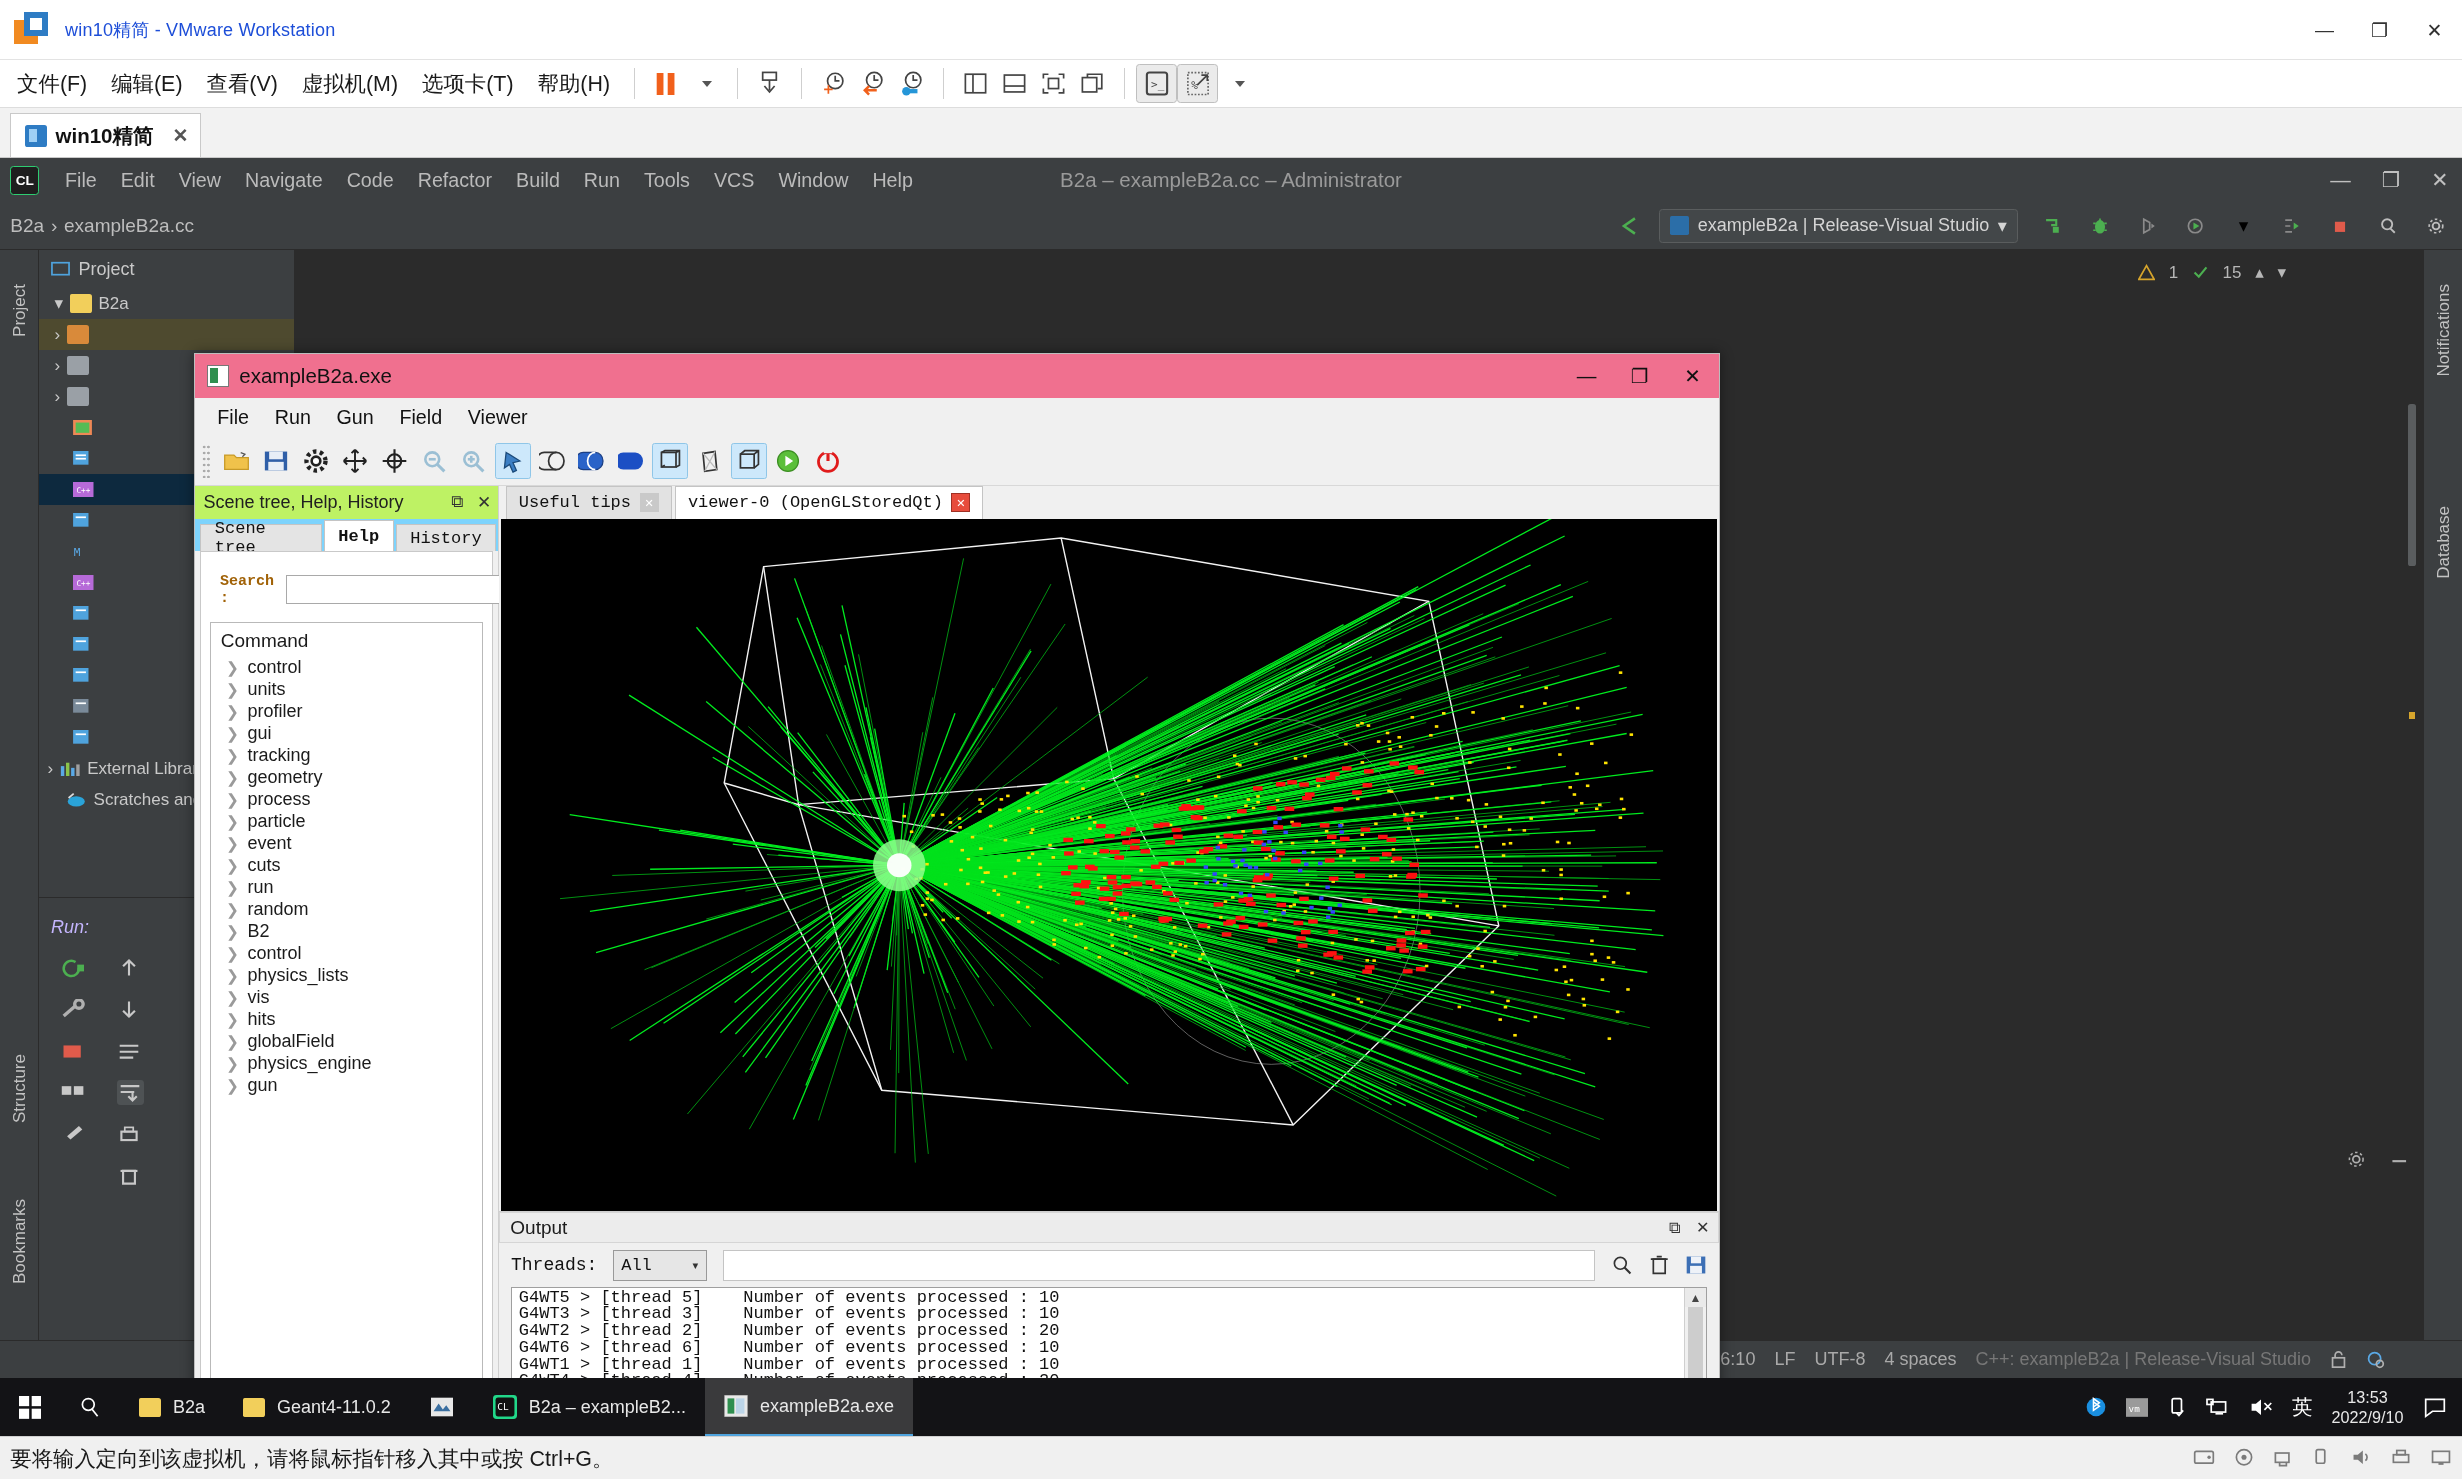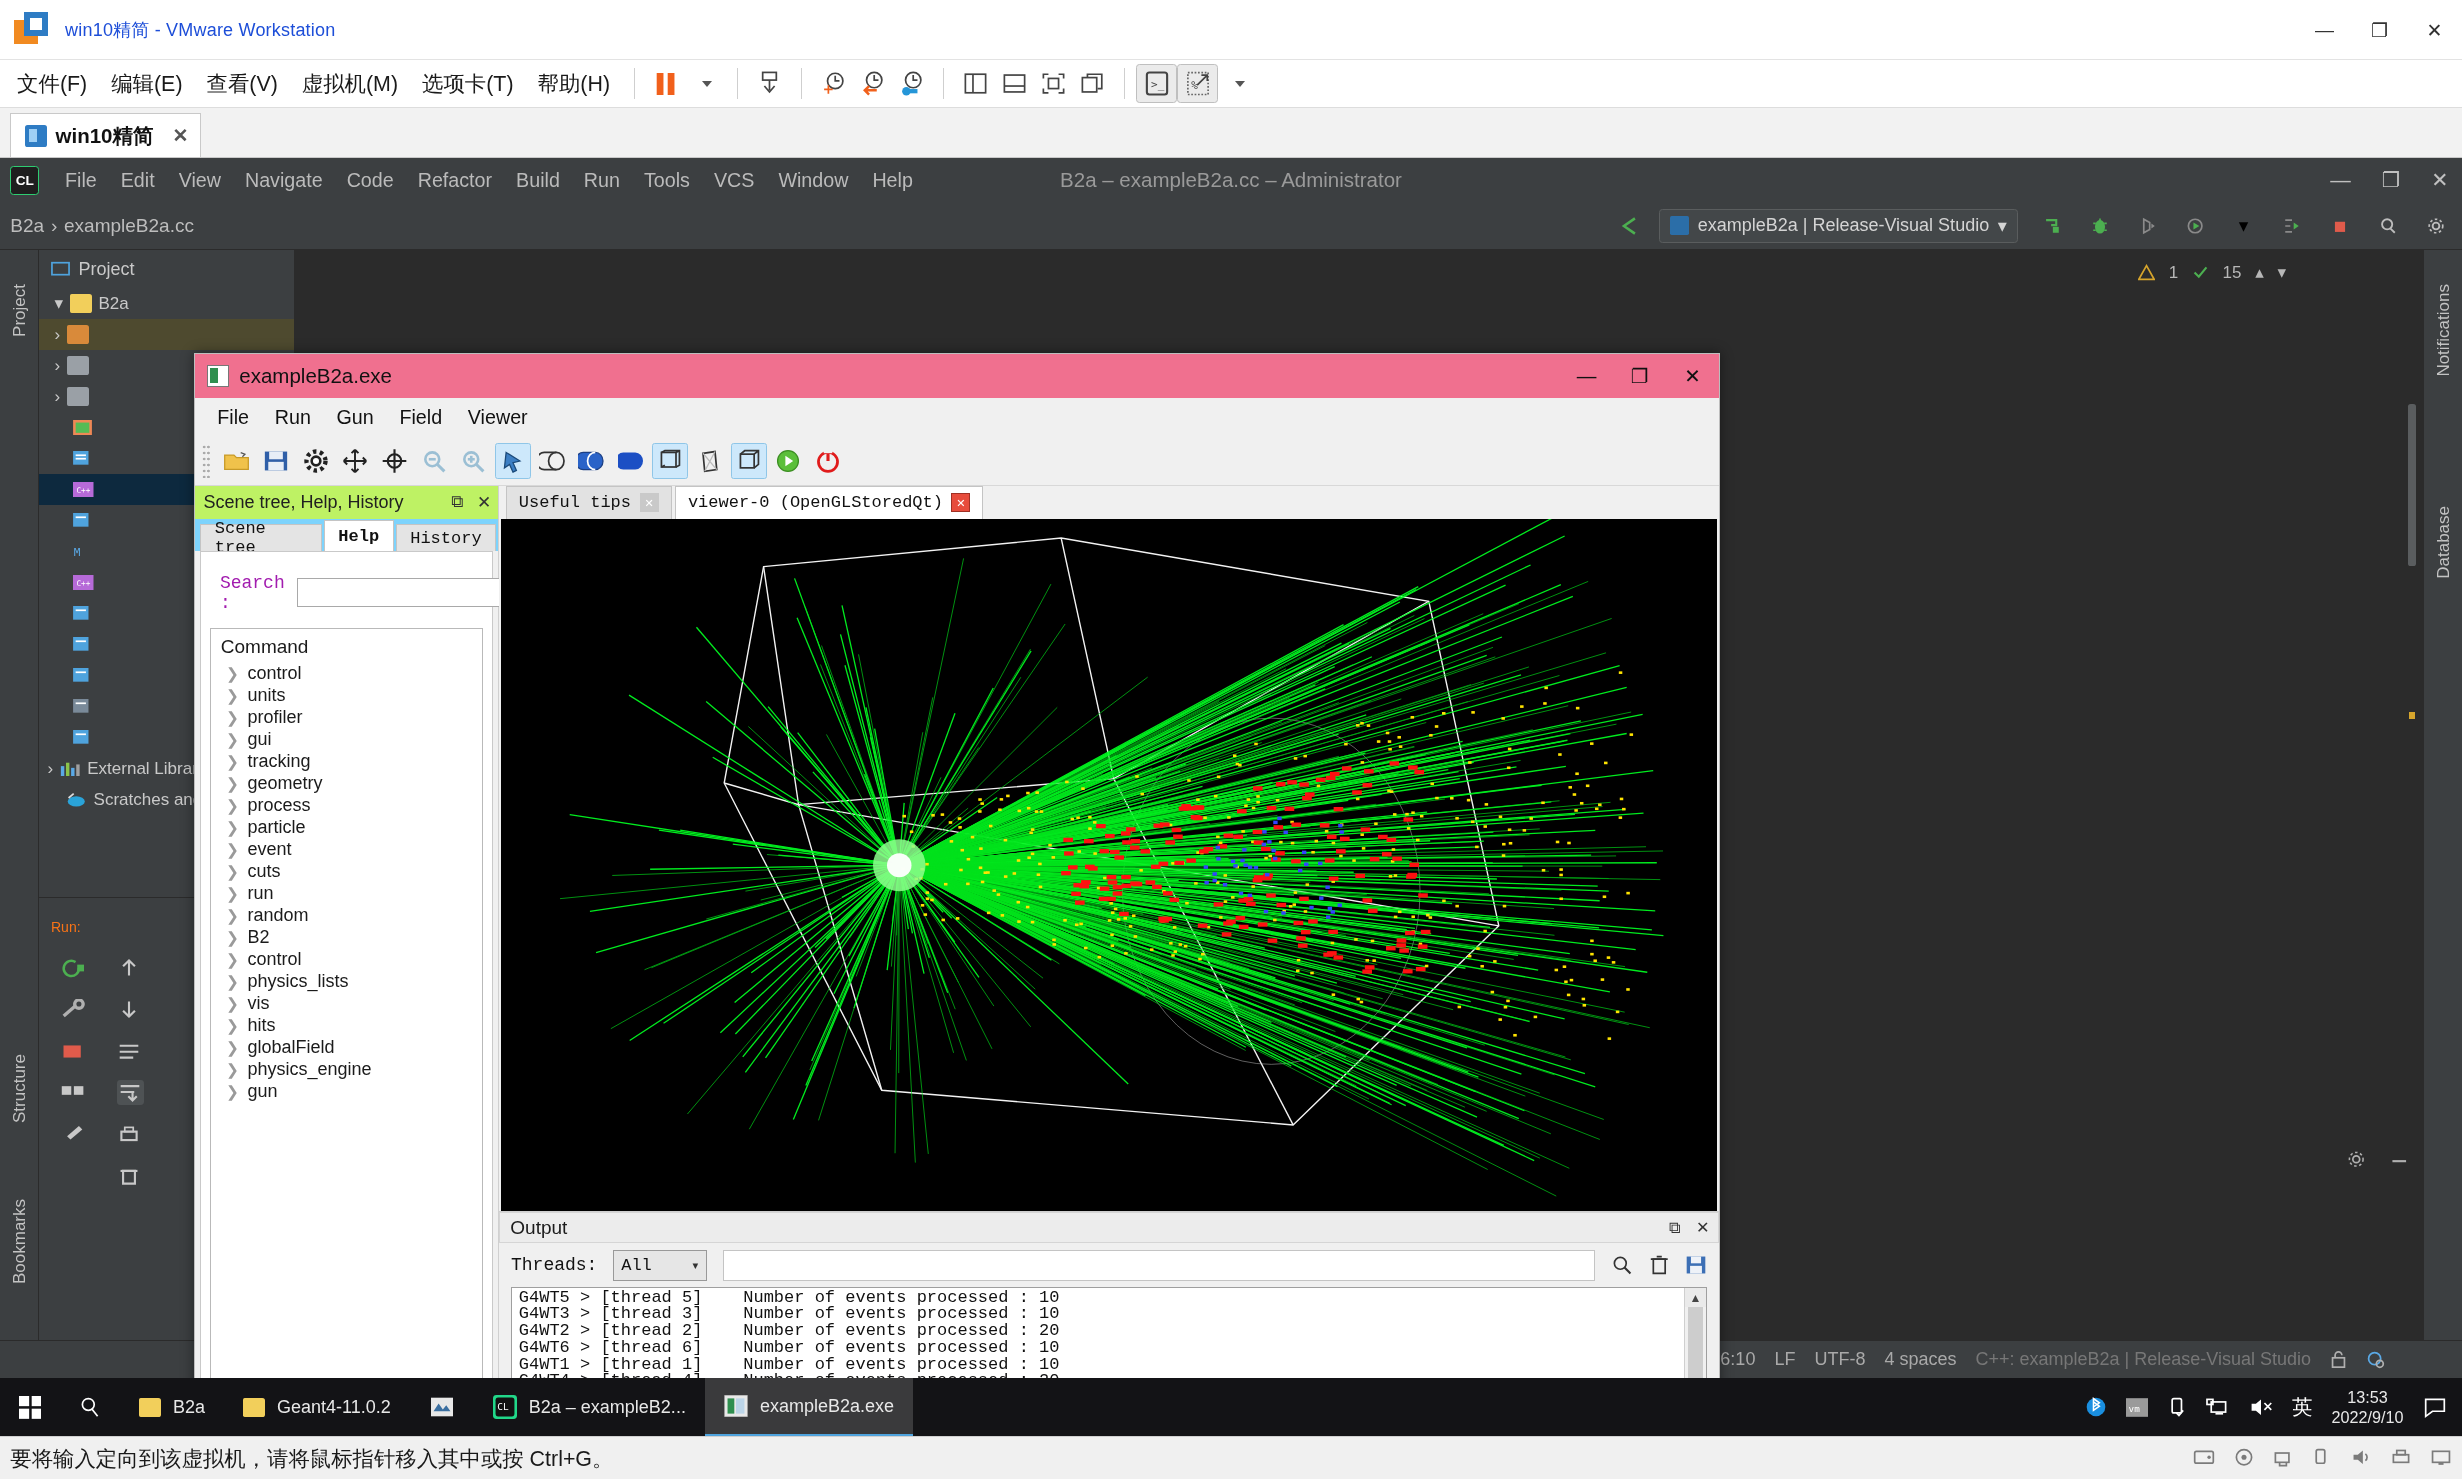--- a/index.html
+++ b/index.html
@@ -80,21 +80,21 @@
                   color:#c9c9c9; font-size:18px; }
   .cl-tree-row { height:31px; display:flex; align-items:center; gap:6.8px; padding-left:15.4px; color:#c9c9c9;
                  font-size:17px; }
   .cl-tree-row.sel { background:#0d293e; }
   .cl-tree-row.sel2 { background:#4e4a2f; }
   .cl-editor { flex:1; background:#2b2b2b; position:relative; }
   .cl-rightstrip { width:39px; background:#3c3f41; border-left:0.9px solid #2b2b2b; position:relative; flex:none;}
   .cl-statusbar { height:38px; background:#3c3f41; border-top:0.9px solid #2b2b2b; display:flex;
                   align-items:center; flex:none; position:relative; color:#a9a9a9; font-size:18px;}
   .cl-status-right { position:absolute; right:77px; display:flex; align-items:center; gap:19px;}
-  .cl-runpanel-head { color:#f97316; font-size:14px; }
+  .cl-runpanel-head { color:#c4b5fd; font-size:18px;font-style:italic; }
 
   
   #g4win { position:absolute; left:194px; top:195px; width:1526px; height:1197px;
            background:#f0f0f0; border:0.9px solid #bdbdbd; box-shadow:0 0 12px rgba(0,0,0,.45);
            display:flex; flex-direction:column; }
   .g4-title { height:44px; background:#f0708f; display:flex; align-items:center; flex:none; position:relative;}
   .g4-title .ico { width:22px;height:22px;margin:0 10.3px 0 12px;background:#fff;border:1.7px solid #777;}
   .g4-title .ico:after{content:'';display:block;width:8.5px;height:15.4px;background:#2f8f4f;margin:1.7px 0 0 1.7px;}
   .g4-title .t { color:#111; font-size:20.5px; }
   .g4-title .btns { position:absolute; right:0; top:0; height:44px; display:flex; }
@@ -117,21 +117,21 @@
   .g4-dock-title { height:32.5px; display:flex; align-items:center; padding:0 6.8px 0 8.5px;
                    font-size:18px; color:#202020; position:relative; background:#bef264;}
   .g4-dock-title .dbtns { position:absolute; right:6.8px; display:flex; gap:13.7px; color:#333; font-size:17px;}
   .g4-tabs { display:flex; height:32.5px; align-items:flex-end; padding-left:5.1px; background:#7dd3fc;}
   .g4-tab { height:27px; padding:0 13.7px; display:flex; align-items:center; font-size:17px;
             font-family:"Liberation Mono", monospace; color:#111; background:#e4e4e4;
             border:0.9px solid #c4c4c4; border-bottom:none; margin-right:1.7px;}
   .g4-tab.active { background:#fff; height:31px; font-weight:bold; }
   .g4-dock-body { flex:1; background:#fff; border:0.9px solid #c9c9c9; margin:0 5.1px 5.1px 5.1px; padding:12px 8.5px; }
   .g4-search-row { display:flex; align-items:center; gap:12px; padding:8.5px 5.1px 15.4px 10.3px; }
-  .g4-search-row label { font-size:18px; font-family:"Liberation Mono", monospace; color:#a21caf;}
+  .g4-search-row label { font-size:15px; font-family:"Liberation Mono", monospace; color:#a16207;font-weight:bold;}
   .g4-search-row input { flex:1; height:29px; border:0.9px solid #a9a9a9; background:#fff; font-size:17px; padding:0 5.1px;}
   .g4-cmdbox { border:0.9px solid #b9b9b9; background:#fff; height:calc(100% - 79px); overflow:hidden; padding:5.1px 3.4px;}
   .g4-cmd-head { font-size:19px; color:#1b1b1b; padding:1.7px 0 5.1px 6.8px; }
   .g4-cmd-row { display:flex; align-items:center; gap:8.5px; height:22px; padding-left:12px; font-size:18px; color:#1b1b1b;}
   .g4-cmd-row .arrow { color:#9a9a9a; font-size:15.4px; }
 
   .g4-viewarea { flex:1; display:flex; flex-direction:column; background:#f0f0f0; overflow:hidden;}
   .g4-viewtabs { height:32.5px; display:flex; align-items:flex-end; background:#f0f0f0; padding-left:6.8px; flex:none;}
   .g4-vtab { height:27px; padding:16px 12px; display:flex; align-items:center; gap:8.5px;
              font-family:"Liberation Mono", monospace; font-size:17px; color:#111;

